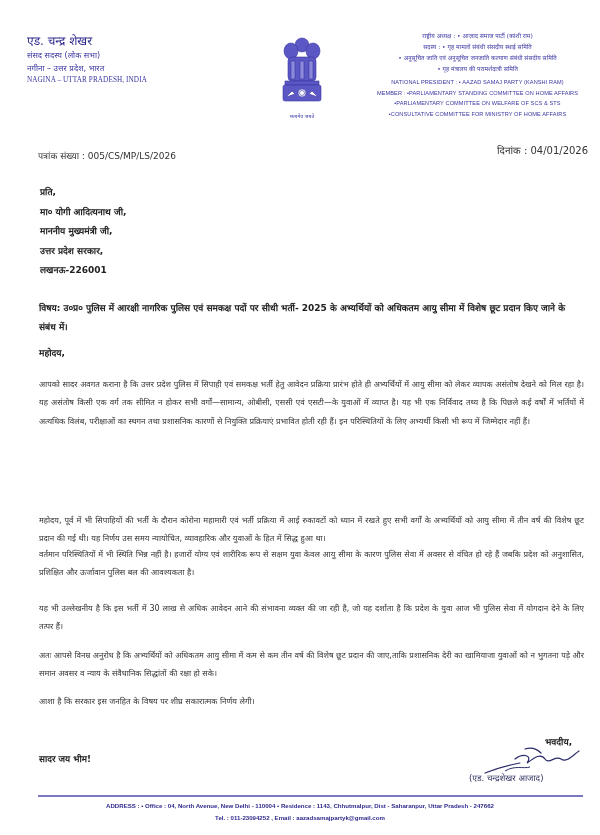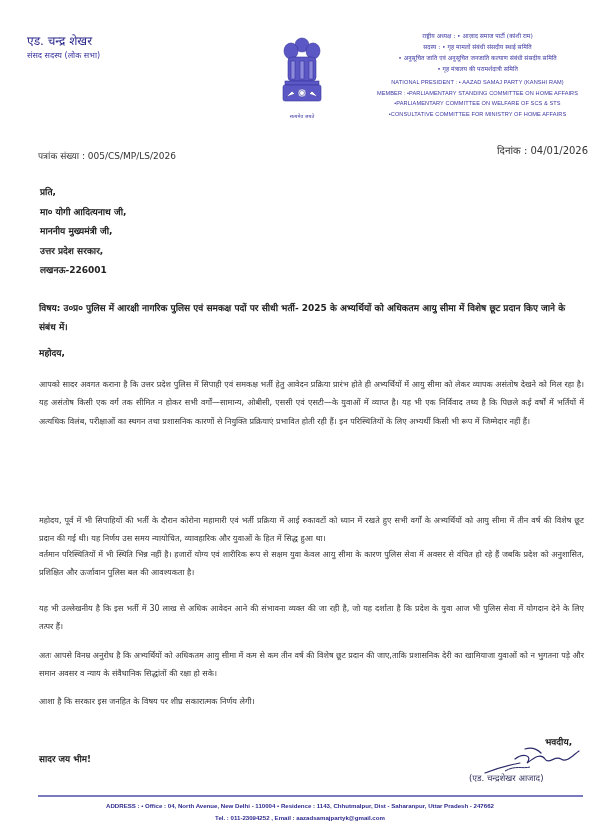--- a/index.html
+++ b/index.html
@@ -48,20 +48,22 @@
     .footer-rule { position: absolute; left: 38px; top: 795px; width: 545px; height: 2px; background: #7a78c0; }
     .footer { position: absolute; left: 0; top: 800px; width: 600px; text-align: center; color: #2e2a8c; font-family: "Liberation Sans", sans-serif; font-size: 6.1px; font-weight: bold; line-height: 12px; }
   </style>
 </head>
 <body>
 
 <div class="letterhead">
   <div class="lh-left">
     <div class="hi-name">एड. चन्द्र शेखर</div>
     <div class="hi-line">संसद सदस्य (लोक सभा)</div>
+    <div class="hi-line">नगीना – उत्तर प्रदेश, भारत</div>
+    <div class="en-line">NAGINA – UTTAR PRADESH, INDIA</div>
   </div>
 
   <div class="emblem">
     <svg width="50" height="80" viewBox="0 0 50 80" xmlns="http://www.w3.org/2000/svg">
       <g fill="#5b57c4" stroke="#3a36a0" stroke-width="0.6">
         <ellipse cx="25" cy="12" rx="7" ry="7"></ellipse>
         <ellipse cx="14" cy="18" rx="7" ry="8"></ellipse>
         <ellipse cx="36" cy="18" rx="7" ry="8"></ellipse>
         <rect x="11" y="24" width="28" height="24" rx="4"></rect>
         <rect x="14" y="28" width="4" height="18" fill="#8c89dc"></rect>

